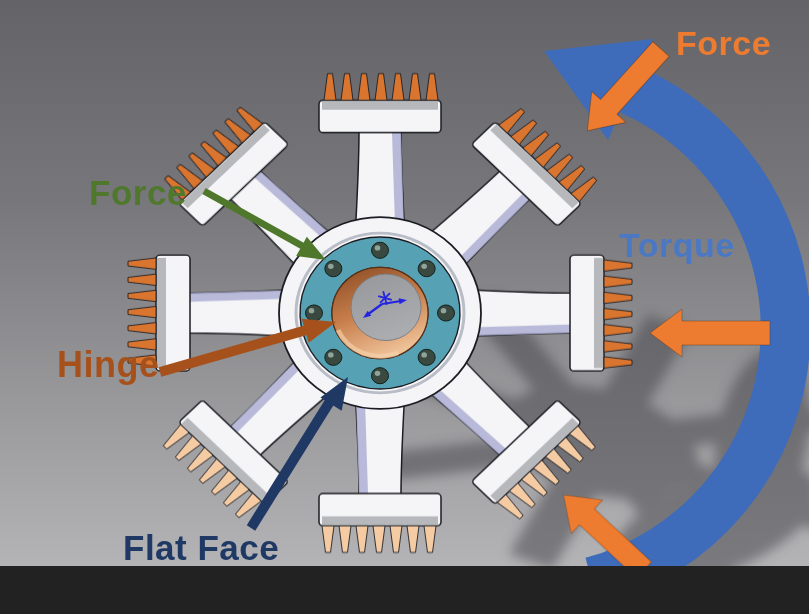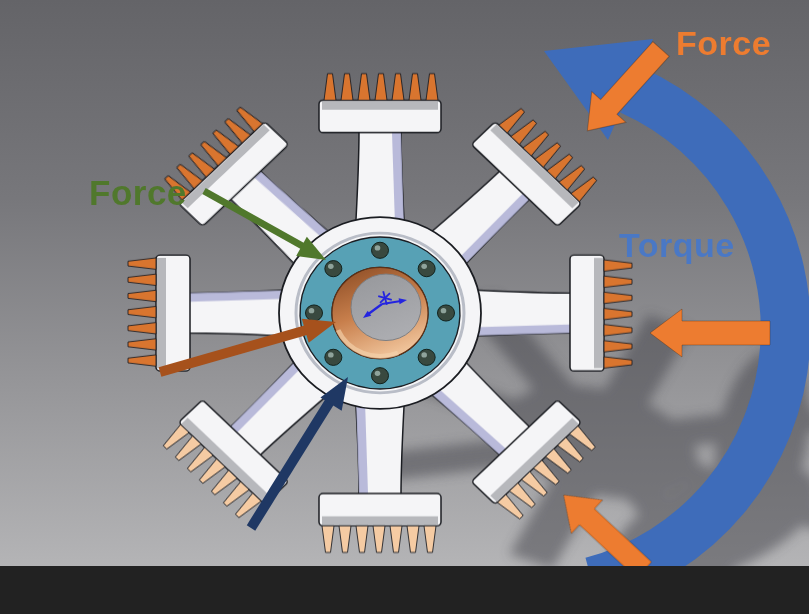--- a/index.html
+++ b/index.html
@@ -238,13 +238,15 @@
     <g style="fill:var(--annotations-force-color,#ED7C30)" stroke="rgba(60,25,0,0.3)" stroke-width="1">
       <polygon points="0,-11 78,-11 78,-23 110,0 78,23 78,11 0,11" transform="translate(661,49) rotate(132)"></polygon>
       <polygon points="0,-12 88,-12 88,-24 120,0 88,24 88,12 0,12" transform="translate(770,333) rotate(180)"></polygon>
       <polygon points="0,-11 78,-11 78,-23 110,0 78,23 78,11 0,11" transform="translate(644,570) rotate(-137)"></polygon>
     </g>
   </svg>
 
   <div class="lbl lbl-force">Force</div>
   <div class="lbl lbl-torque">Torque</div>
   <div class="lbl lbl-bolted">Force</div>
+  <div class="lbl lbl-hinge">Hinge</div>
+  <div class="lbl lbl-flatface">Flat Face</div>
 </div>
 
 </body></html>

